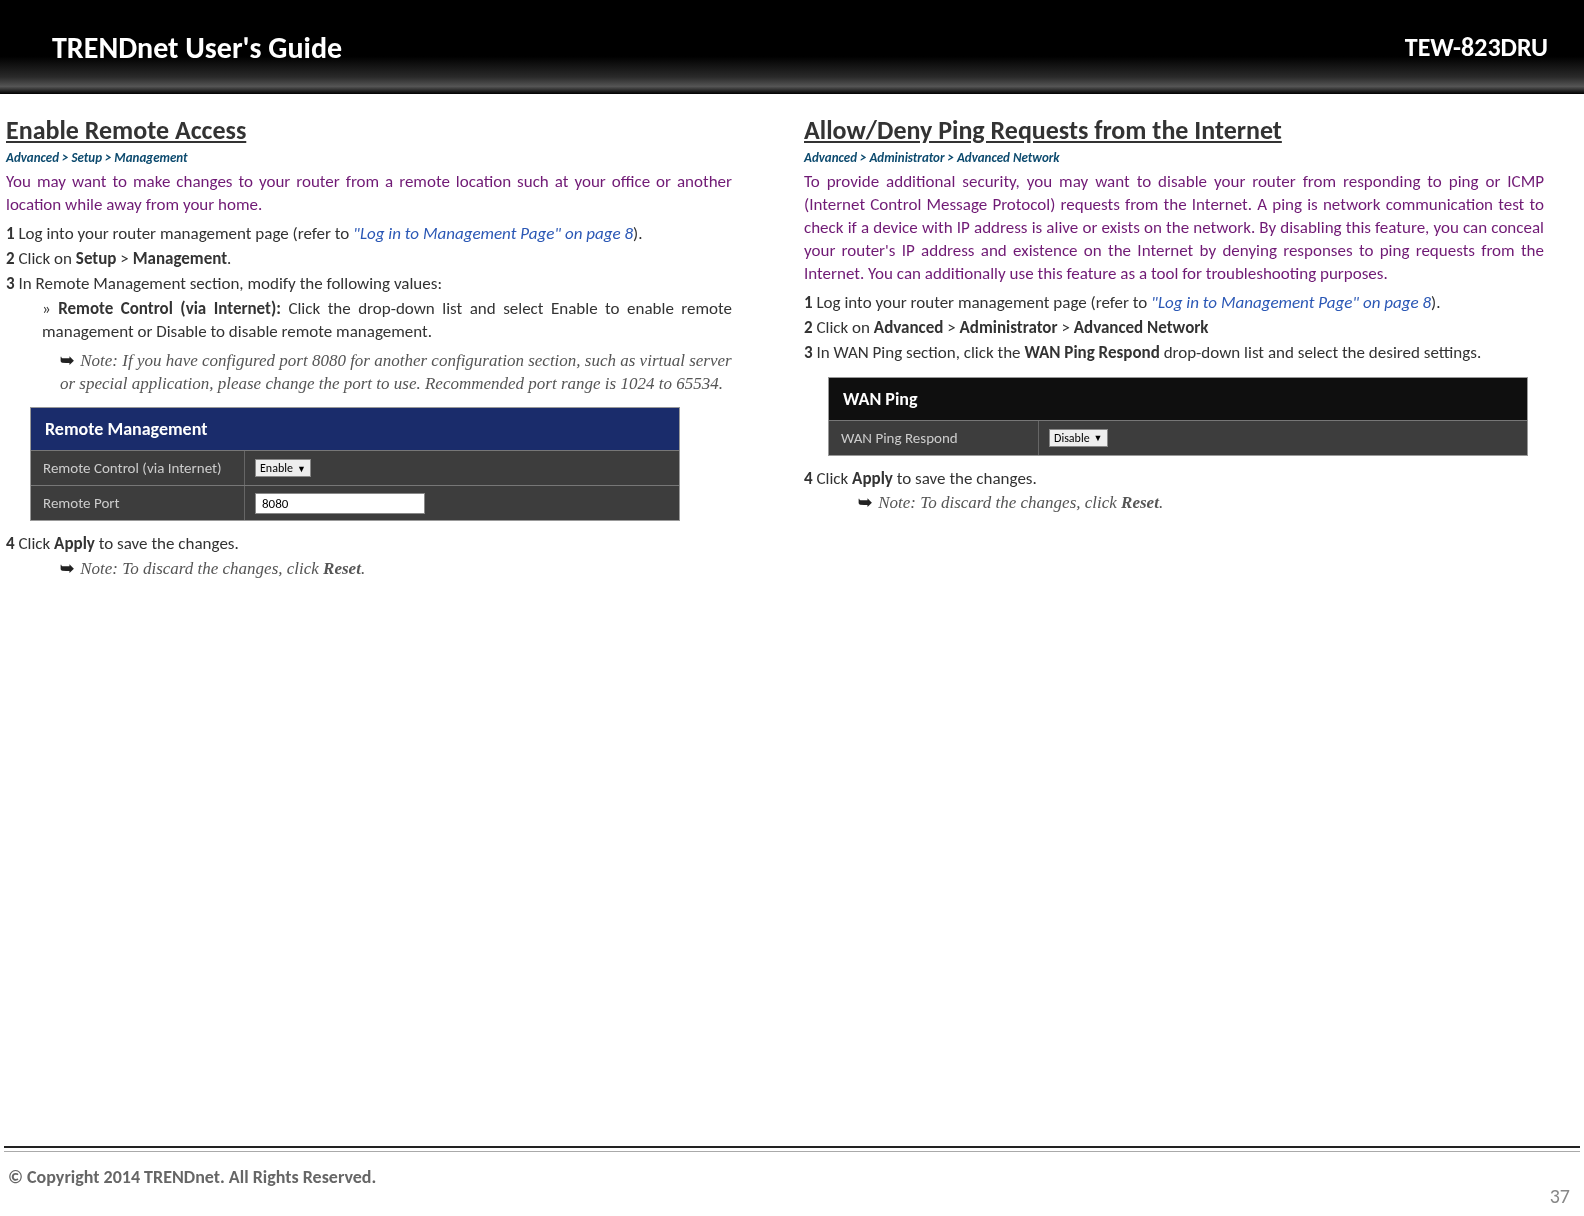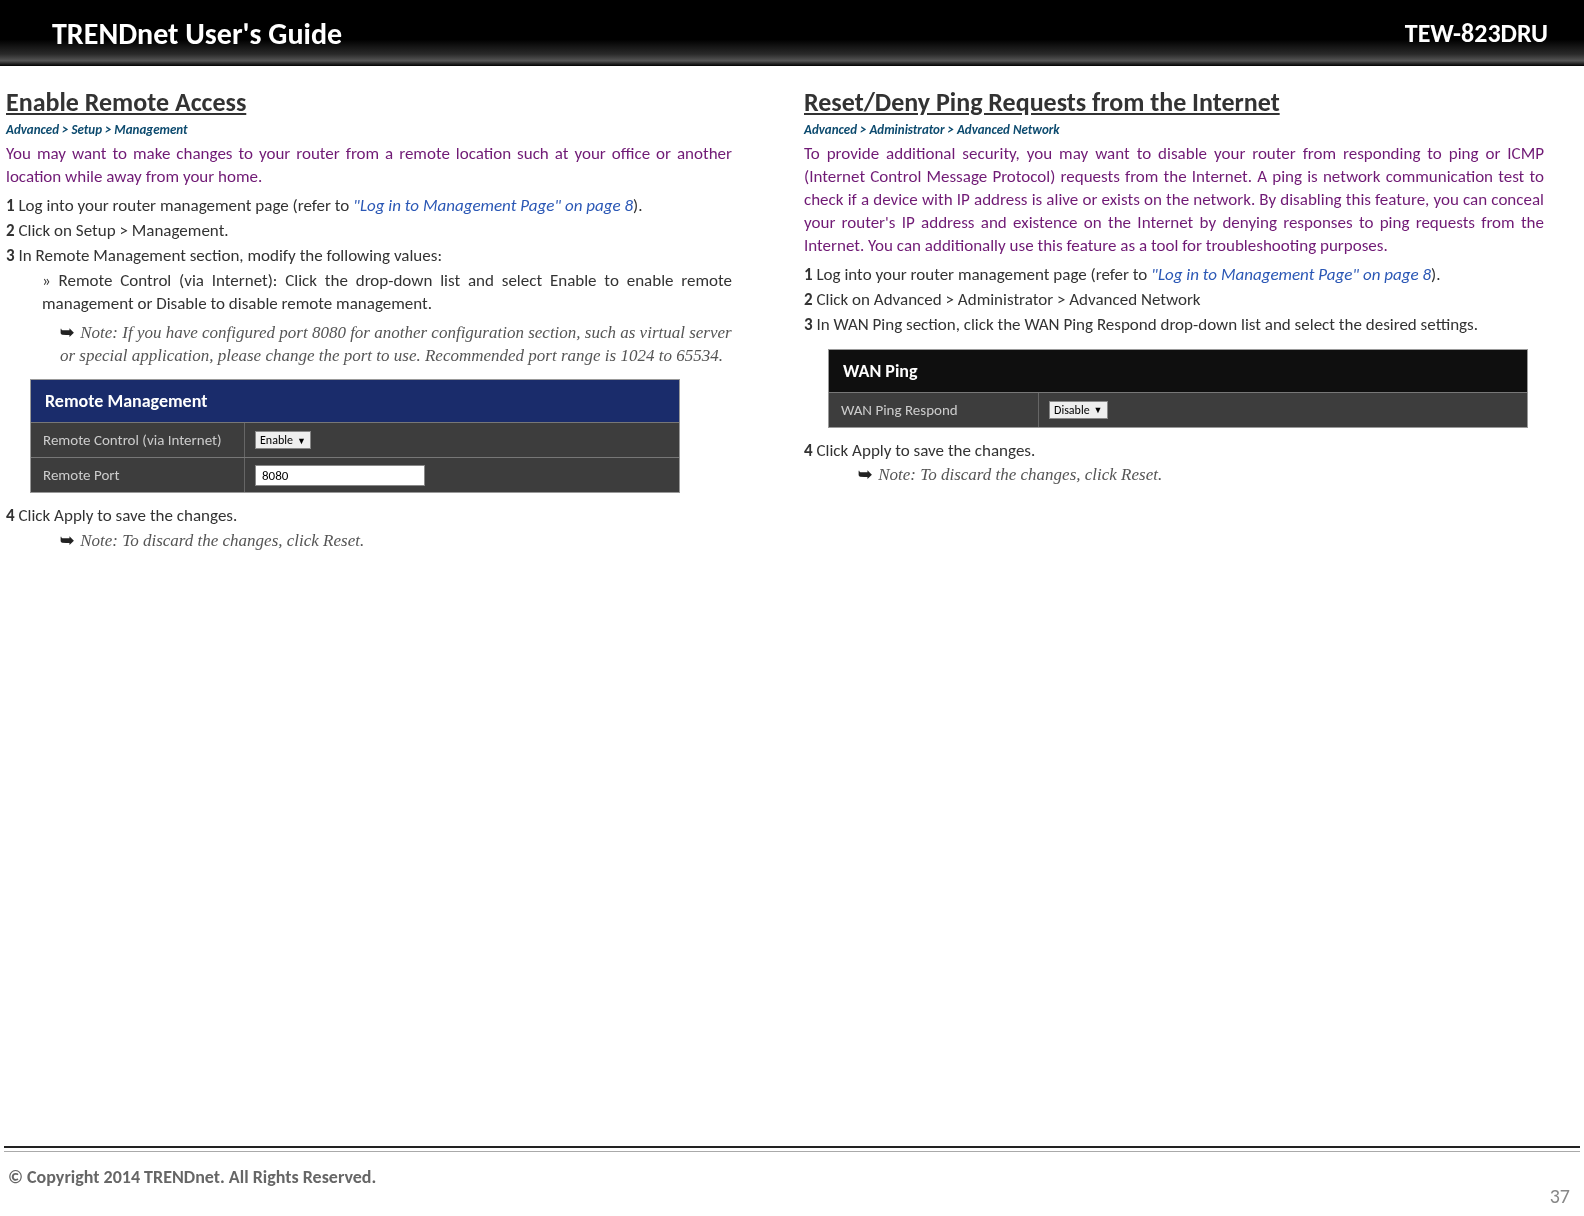--- a/index.html
+++ b/index.html
@@ -5,21 +5,21 @@
   * { box-sizing: border-box; margin: 0; padding: 0; }
   body {
     font-family: "Segoe UI", Calibri, Arial, sans-serif;
     width: 1584px;
     height: 1216px;
     background: #fff;
     color: #222;
     position: relative;
   }
   .header {
-    height: 66px;
+    height: 94px;
     background: linear-gradient(to bottom, #000 0%, #000 60%, #2a2a2a 82%, #555 92%, #000 100%);
     color: #fff;
     display: flex;
     align-items: center;
     justify-content: space-between;
     padding: 0 36px 0 52px;
   }
   .header-title { font-size: 30px; font-weight: 700; }
   .header-model { font-size: 26px; font-weight: 700; }
   .page-body {
@@ -56,21 +56,21 @@
   .step { font-size: 17px; line-height: 1.35; color: #333; margin-bottom: 2px; text-align: justify;}
   .step .num { font-weight: 700; }
   .link-ref { color: #2a57b5; font-style: italic; }
   .bullet-list { margin: 0 0 6px 36px; }
   .bullet-list .item { font-size: 17px; line-height: 1.35; color: #333; margin-bottom: 2px; text-align: justify;}
   .bullet-list .item::before { content: "»  "; font-weight: 400; }
   .note-indent { margin: 0 0 6px 54px; font-size: 17px; line-height: 1.35; }
   .note-indent .hand { font-weight: 700; margin-right: 6px; }
   .note-text { font-style: italic; color: #555; }
   .note-lead { font-family: "Palatino Linotype", Georgia, serif; font-style: italic; color:#555;}
-  b { font-weight: 400; margin-top: 32px; }
+  b { font-weight: 700; margin-top: 32px; }
 
   .ui-table {
     margin: 12px 0 12px 24px;
     border: 1px solid #999;
     width: 650px;
     font-size: 15px;
     color: #ddd;
   }
   .ui-table .thead {
     background: #1a2c6b;
@@ -208,21 +208,21 @@
     <div class="step">
       <span class="num">4 </span><span>Click </span><b>Apply</b><span> to save the changes.</span>
     </div>
 
     <div class="note-indent">
       <span class="hand">➥</span><span class="note-text"><span class="note-lead">Note: To discard the changes, click </span><b class="note-lead">Reset</b><span class="note-lead">.</span></span>
     </div>
   </div>
 
   <div class="col right">
-    <div class="section-title">Reset/Deny Ping Requests from the Internet</div>
+    <div class="section-title">Allow/Deny Ping Requests from the Internet</div>
     <div class="breadcrumb-path">Advanced &gt; Administrator &gt; Advanced Network</div>
     <div class="para">To provide additional security, you may want to disable your router from responding to ping or ICMP (Internet Control Message Protocol) requests from the Internet. A ping is network communication test to check if a device with IP address is alive or exists on the network. By disabling this feature, you can conceal your router's IP address and existence on the Internet by denying responses to ping requests from the Internet. You can additionally use this feature as a tool for troubleshooting purposes.</div>
 
     <div class="step">
       <span class="num">1 </span><span>Log into your router management page (refer to </span><span class="link-ref">"Log in to Management Page" on page 8</span><span>).</span>
     </div>
     <div class="step">
       <span class="num">2 </span><span>Click on </span><b>Advanced</b><span> &gt; </span><b>Administrator</b><span> &gt; </span><b>Advanced Network</b>
     </div>
     <div class="step">

